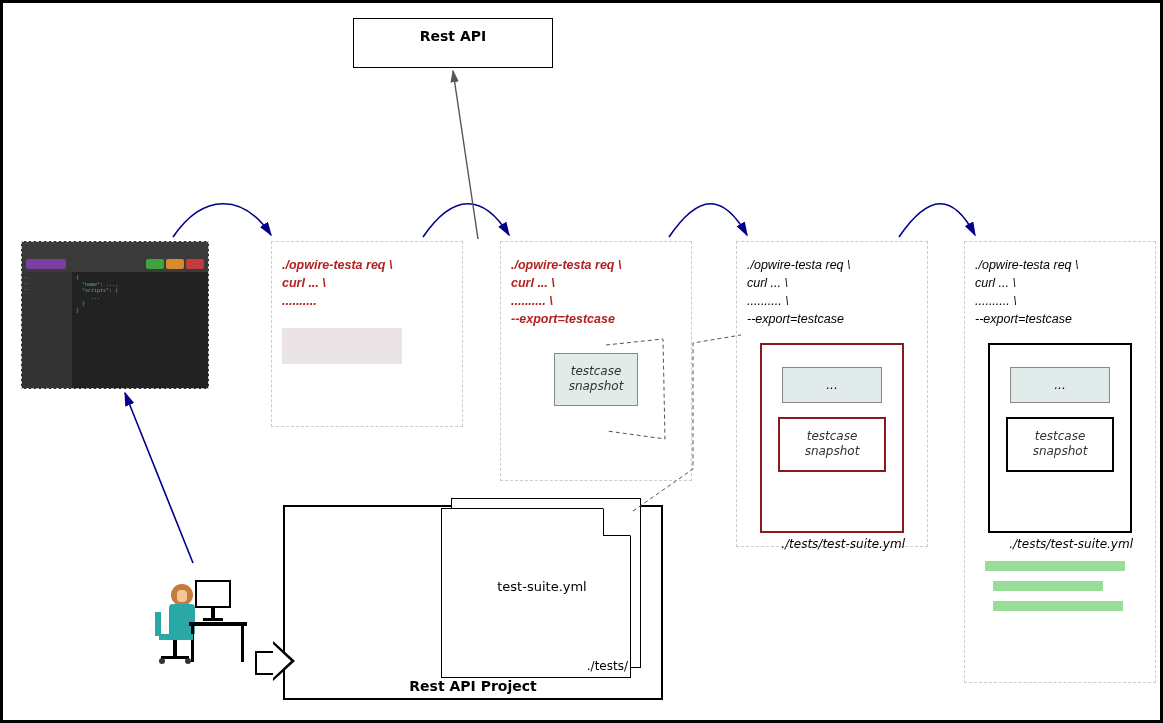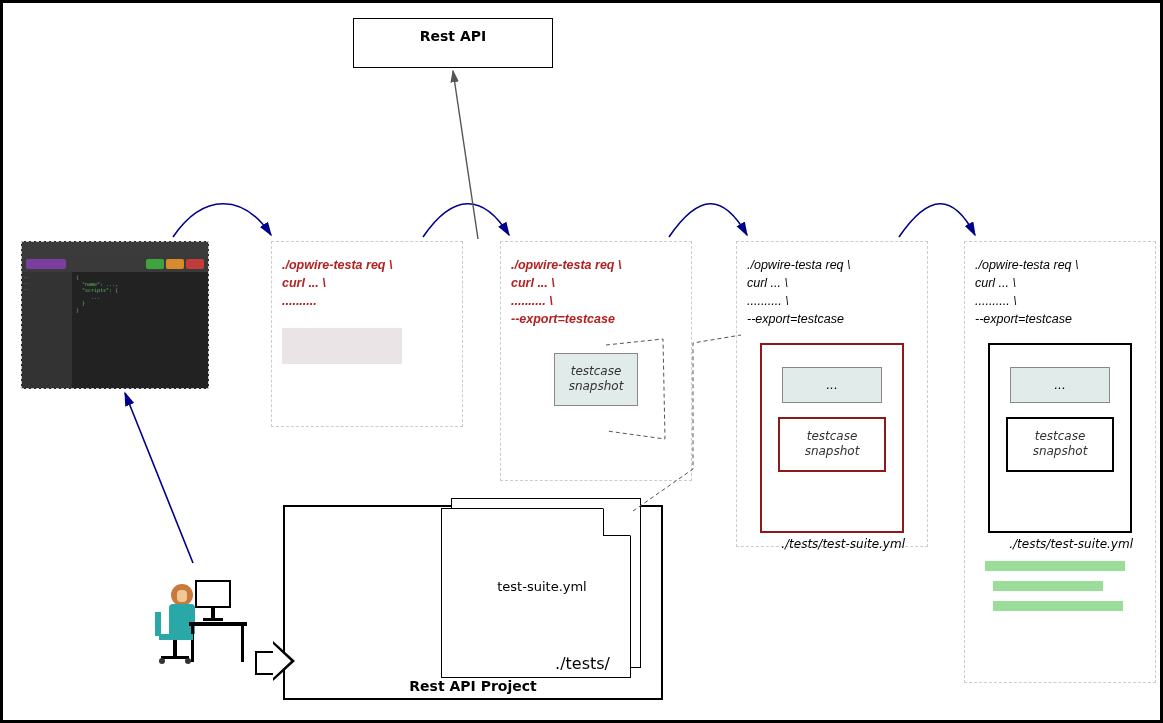--- a/index.html
+++ b/index.html
@@ -32,21 +32,21 @@
 }
 .folder-front .dogear {
   position: absolute; right: -1px; top: -1px; width: 28px; height: 28px;
   background: #fff; border-left: 1.5px solid #000; border-bottom: 1.5px solid #000;
 }
 .folder-front .dogear::before {
   content: ""; position: absolute; right: 0; top: 0;
   border-top: 28px solid #fff; border-left: 28px solid transparent;
 }
 .folder-label { position: absolute; top: 70px; left: 12px; right: 0; text-align: center; font-size: 13px; }
-.folder-path { position: absolute; bottom: 4px; right: 20px; font-size: 16px; }
+.folder-path { position: absolute; bottom: 4px; right: 2px; font-size: 12px; }
 
 .step {
   position: absolute; width: 192px; border: 1.5px dashed #ccc; background: #fff;
   padding: 14px 10px 16px 10px;
   font-style: italic;
 }
 .step1 { left: 268px; top: 238px; height: 186px; }
 .step2 { left: 497px; top: 238px; height: 240px; }
 .step3 { left: 733px; top: 238px; height: 306px; }
 .step4 { left: 961px; top: 238px; height: 442px; }

